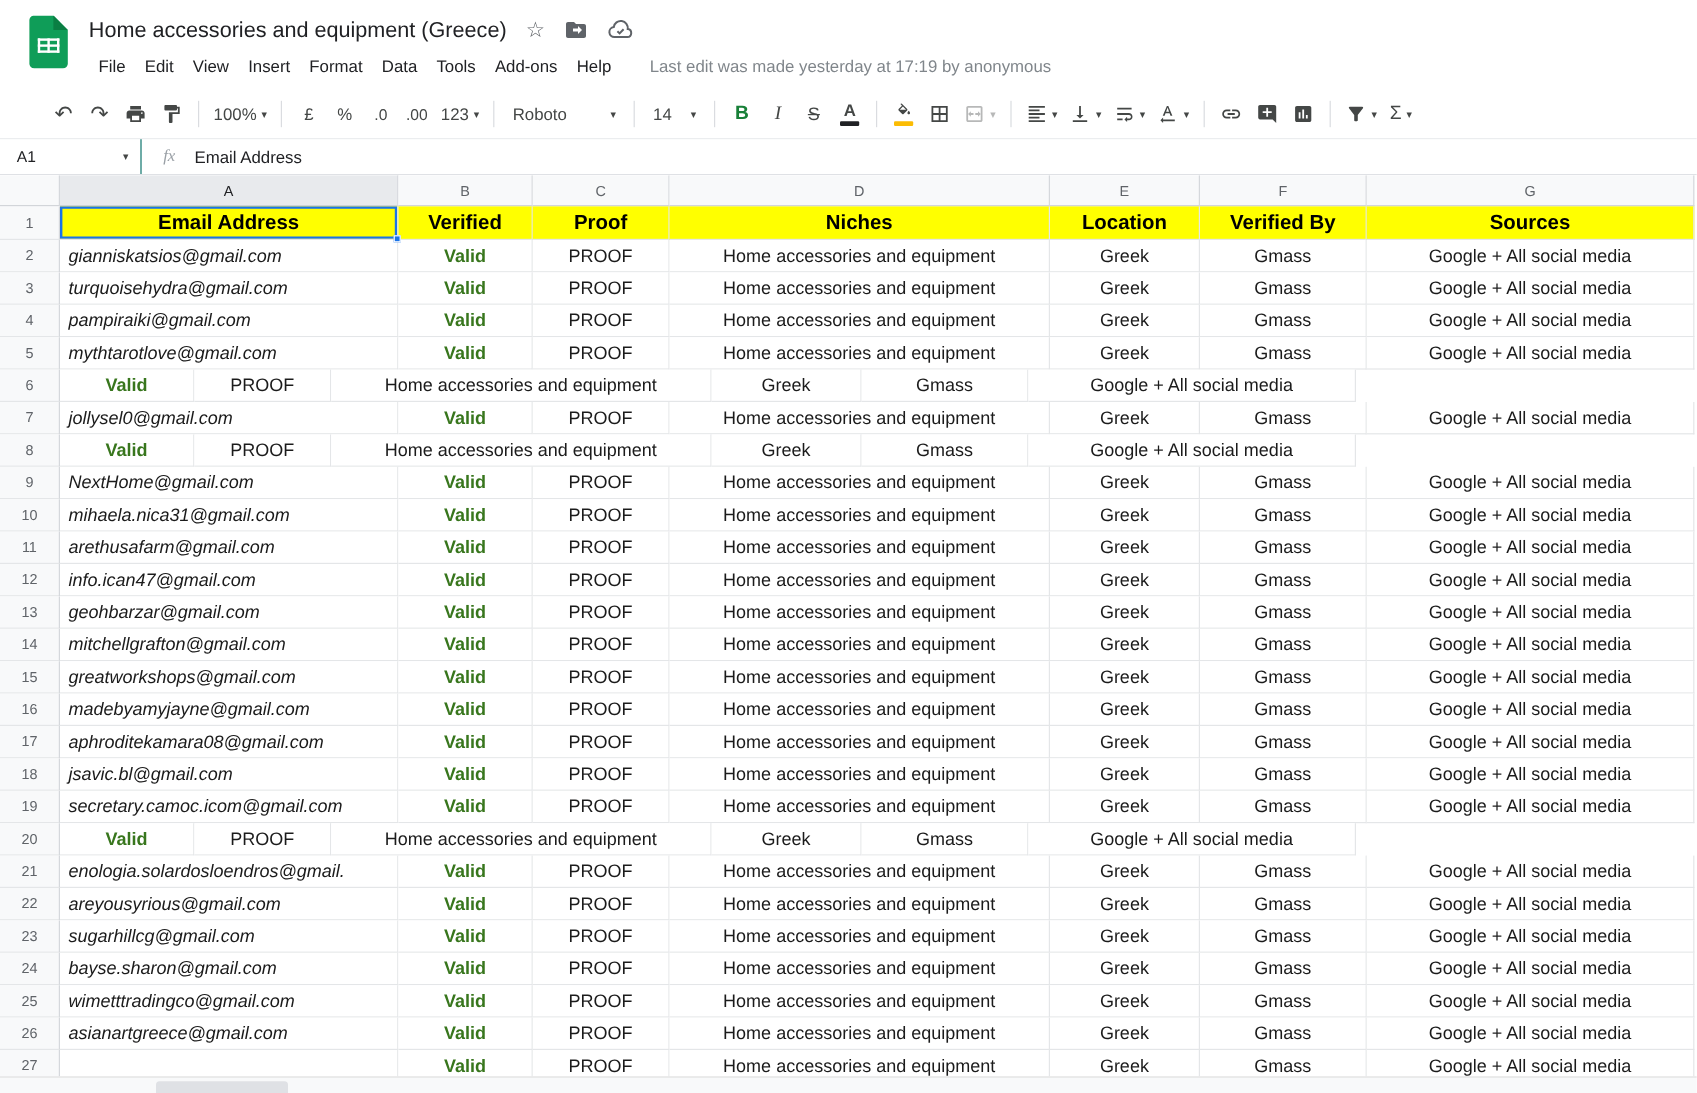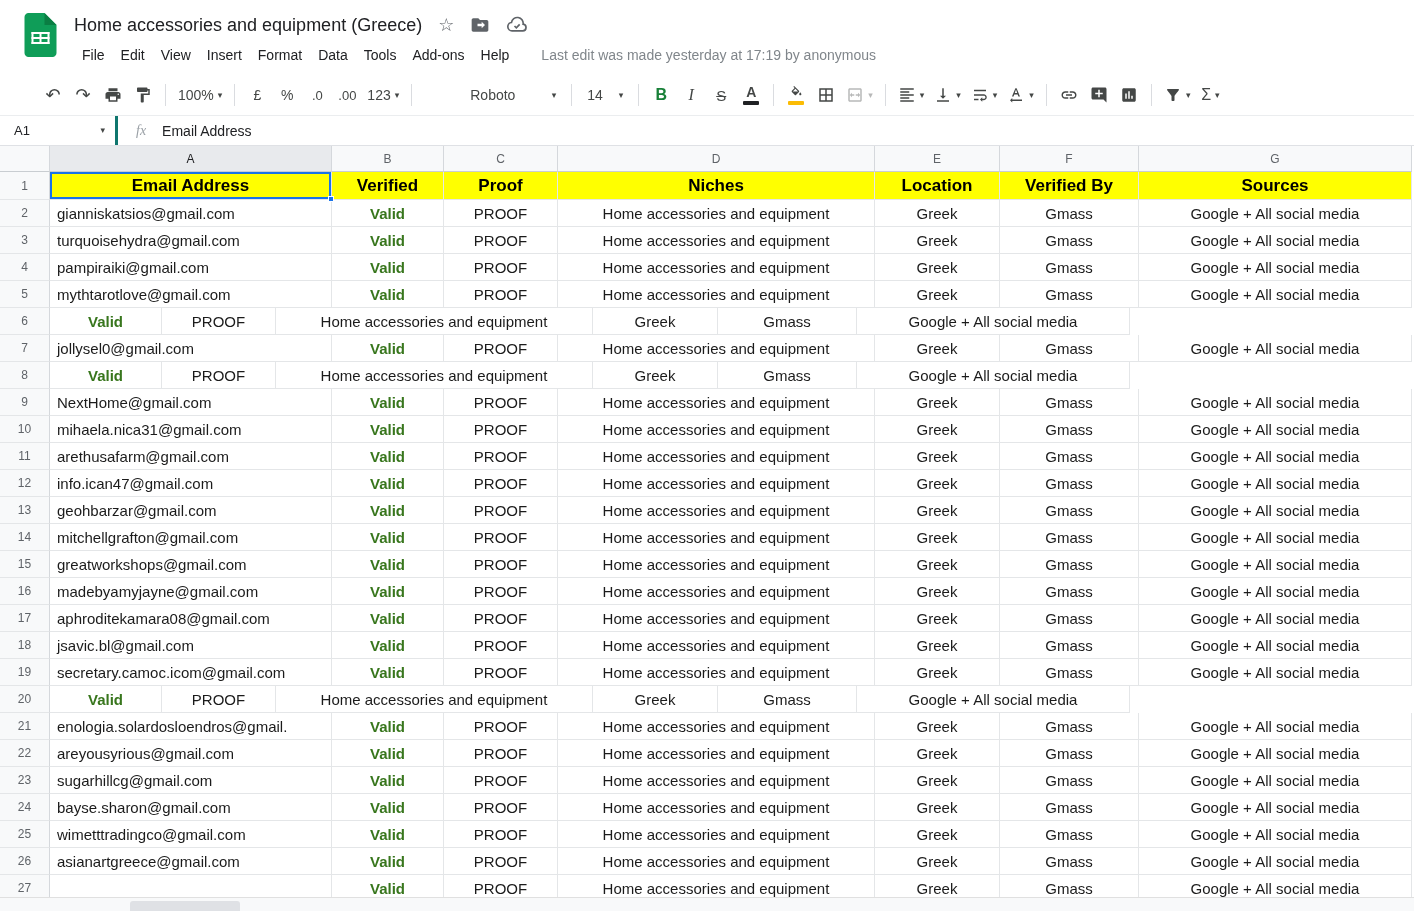--- a/index.html
+++ b/index.html
@@ -26,48 +26,48 @@
   .g { font-size:18px; line-height:1; }
   .caret { font-size:9px; color:#444746; margin-left:4px; line-height:1; }
   .bold-btn { color:#188038; font-weight:700; font-size:16px; }
   .italic-btn { font-style:italic; font-family:"Liberation Serif", serif; font-size:16px; }
   .strike-btn { text-decoration:line-through; font-size:15px; }
   .stack { display:flex; flex-direction:column; align-items:center; line-height:1; }
   .stack .letter { font-size:14px; font-weight:700; }
   .color-bar { width:16px; height:4px; margin-top:2px; border-radius:1px; }
   .tc-bar { background:var(--text-color-bar,#202124); }
   .fill-bar { background:var(--fill-color-bar,#fbbc04); }
-  .font-select { width:102px; justify-content:space-between; padding:0 8px;margin-left:43px; }
+  .font-select { width:102px; justify-content:space-between; padding:0 8px; }
   .size-select { width:52px; justify-content:space-between; padding:0 8px; }
   .disabled { opacity:.38; }
   .num-btn { font-size:13px; color:#444746; }
   svg.ticon { width:18px; height:18px; fill:#444746; }
 
   
   .formula-bar { height:30px; display:flex; align-items:center; border-bottom:1px solid #dfe1e5; flex:none; }
   .name-box { width:118px; height:100%; padding:0 10px 0 14px; display:flex; align-items:center;
-              justify-content:space-between; font-size:13px; color:#202124; border-right:3px solid #0f766e; }
+              justify-content:space-between; font-size:13px; color:#202124; border-right:1px solid #0f766e; }
   .fx { font-style:italic; color:#9aa0a6; font-size:14px; margin:0 16px 0 18px; font-family:"Liberation Serif", serif; }
   .formula-value { font-size:14px; color:#202124; }
 
   
   .grid-area { flex:1; overflow:hidden; position:relative; background:#fff; }
   .col-headers { display:flex; height:26px; }
   .corner { width:50px; height:100%; background:#f8f9fa; border-right:1px solid #d5d8dc; border-bottom:1px solid #c9cdd1; flex:none; }
   .ch { height:100%; background:#f8f9fa; border-right:1px solid #d5d8dc; border-bottom:1px solid #c9cdd1;
         display:flex; align-items:center; justify-content:center; font-size:12px; color:#5f6368; flex:none; }
   .sel-h { background:#e8eaed; color:#202124; }
   .row { display:flex; height:27px; }
   .hrow { height:28px; }
   .rn { width:50px; height:100%; background:#f8f9fa; border-right:1px solid #d5d8dc; border-bottom:1px solid #e4e6e8;
         display:flex; align-items:center; justify-content:center; font-size:12px; color:#5f6368; flex:none; }
   .cell { height:100%; background:#fff; border-right:1px solid #e4e6e8; border-bottom:1px solid #e4e6e8;
           font-size:15px; color:#1b1b1b; display:flex; align-items:center; justify-content:center;
           white-space:nowrap; overflow:hidden; padding:0 4px; flex:none; }
-  .al { justify-content:flex-start; padding-left:7px; }
+  .al { justify-content:flex-start; padding-left:7px;font-style:italic; }
   .valid { color:var(--valid-green,#38761d); font-weight:600; }
   .hcell { background:var(--header-fill,#ffff00); font-weight:700; font-size:17px; color:#000; }
   .selcell { position:relative; overflow:visible; z-index:2; box-shadow:inset 0 0 0 2px var(--selection,#1a73e8); }
   .handle { position:absolute; right:-3px; bottom:-3px; width:6px; height:6px;
             background:var(--selection,#1a73e8); border:1px solid #fff; }
 
   .c-a { width:282px; } .c-b { width:112px; } .c-c { width:114px; }
   .c-d { width:317px; } .c-e { width:125px; } .c-f { width:139px; } .c-g { width:273px; }
 
   

